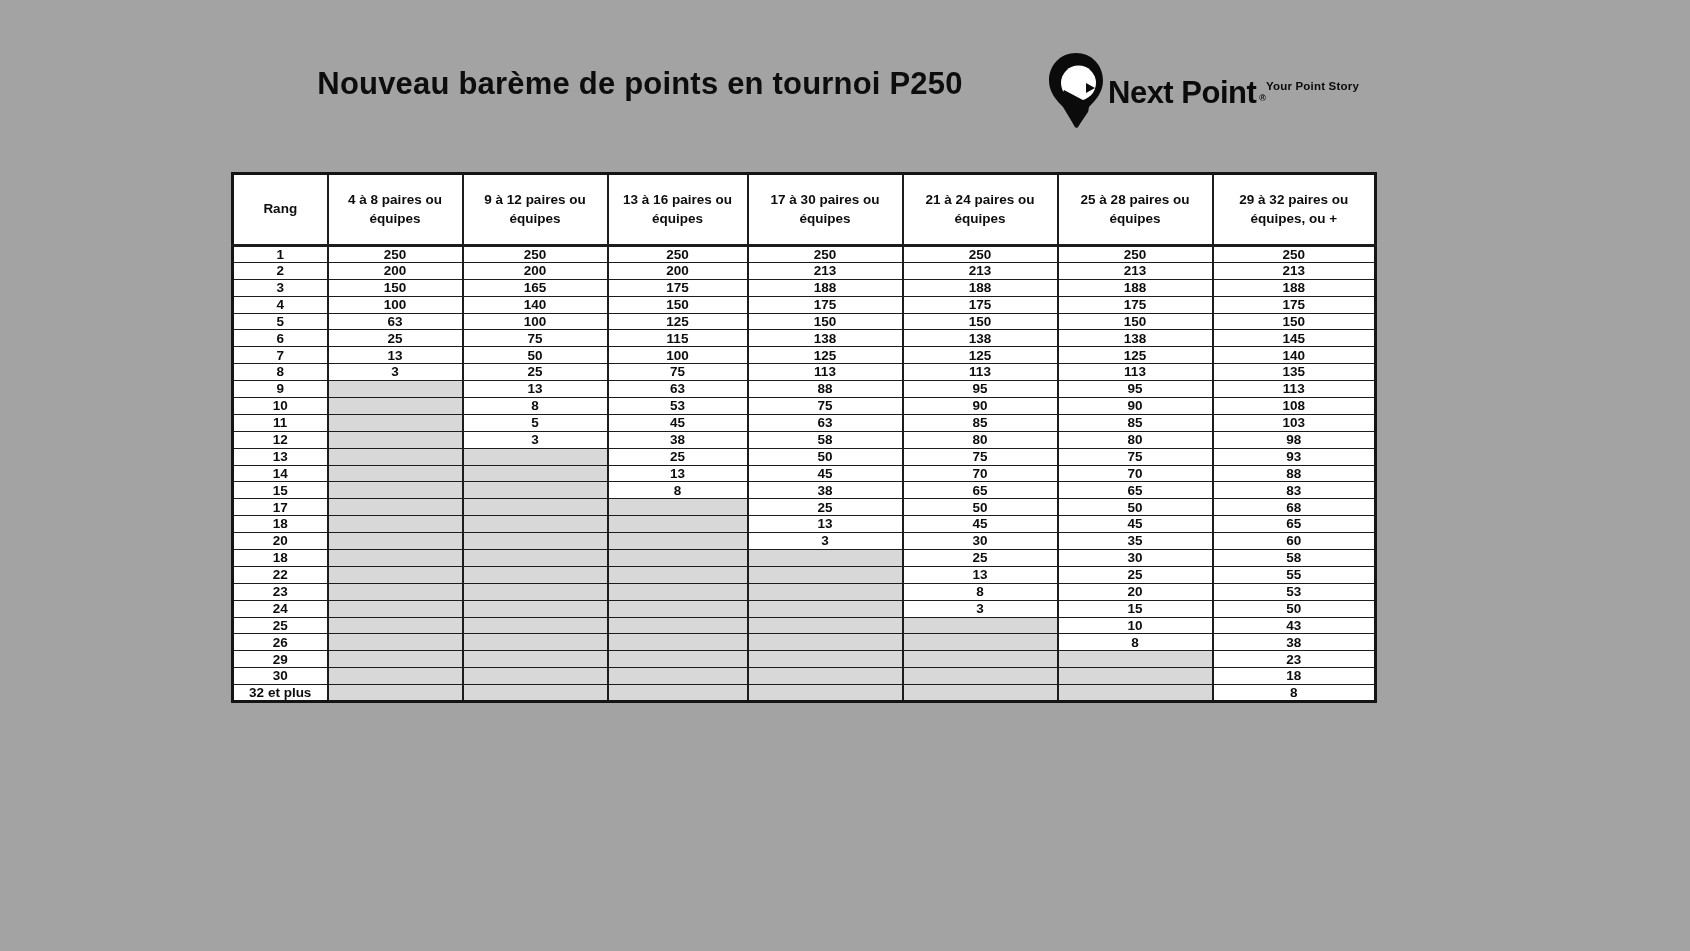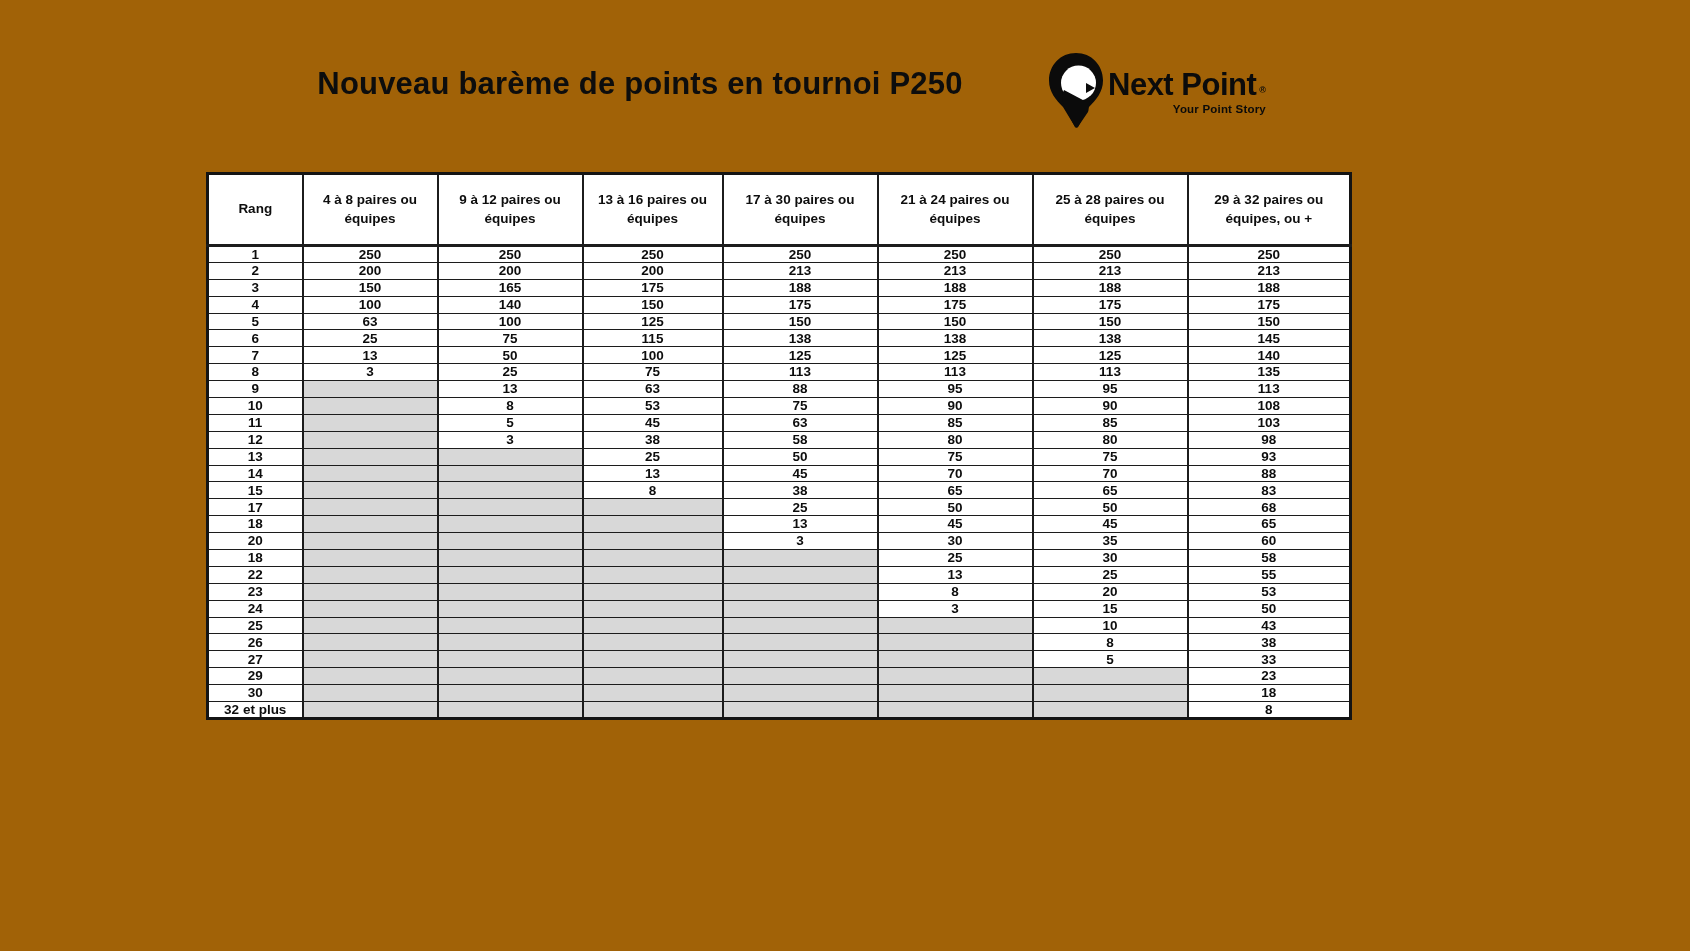--- a/index.html
+++ b/index.html
@@ -1,19 +1,19 @@
 <!DOCTYPE html>
 <html><head>
 <meta charset="utf-8">
 <style>
   html,body{margin:0;padding:0;background:#ffffff;}
   .page{
     position:relative;
     width:1690px;height:951px;
-    background:#a16207;
+    background:#a3a3a3;
     font-family:"Liberation Sans","DejaVu Sans",sans-serif;
     overflow:hidden;
   }
   .page-title{
     position:absolute;
     left:280px;top:66px;
     width:720px;
     font-size:31px;
     font-weight:700;
     color:#0d0d0d;
@@ -21,32 +21,32 @@
     letter-spacing:.2px;
     white-space:nowrap;
   }
   
   .logo{
     position:absolute;
     left:1048px;top:52px;
     display:flex;align-items:center;
   }
   .logo-pin{width:56px;height:80px;flex:0 0 auto;}
-  .logo-textcol{display:flex;flex-direction:column;margin-left:4px;}
+  .logo-textcol{display:flex;flex-direction:row;margin-left:4px;}
   .logo-brandline{display:flex;align-items:flex-start;}
   .logo-brand{
     font-size:31px;font-weight:700;color:#0b0b0b;letter-spacing:-.5px;line-height:1;
   }
   .logo-reg{font-size:9px;font-weight:700;color:#0b0b0b;margin-left:3px;margin-top:16px;}
   .logo-tagline{
     font-size:11.5px;font-weight:700;color:#0b0b0b;
     text-align:right;margin-top:3px;letter-spacing:.2px;
   }
   
-  .table-wrap{position:absolute;left:206px;top:172px;}
+  .table-wrap{position:absolute;left:231px;top:172px;}
   table.points{
     border-collapse:collapse;
     table-layout:fixed;
     background:#ffffff;
   }
   table.points th,table.points td{
     border:1.6px solid #1c1c1c;
     padding:0;
     text-align:center;
     vertical-align:middle;
@@ -363,30 +363,20 @@
             <td class="rank-cell">26</td>
             <td class="gray"></td>
             <td class="gray"></td>
             <td class="gray"></td>
             <td class="gray"></td>
             <td class="gray"></td>
             <td>8</td>
             <td>38</td>
           </tr>
           <tr>
-            <td class="rank-cell">27</td>
-            <td class="gray"></td>
-            <td class="gray"></td>
-            <td class="gray"></td>
-            <td class="gray"></td>
-            <td class="gray"></td>
-            <td>5</td>
-            <td>33</td>
-          </tr>
-          <tr>
             <td class="rank-cell">29</td>
             <td class="gray"></td>
             <td class="gray"></td>
             <td class="gray"></td>
             <td class="gray"></td>
             <td class="gray"></td>
             <td class="gray"></td>
             <td>23</td>
           </tr>
           <tr>

